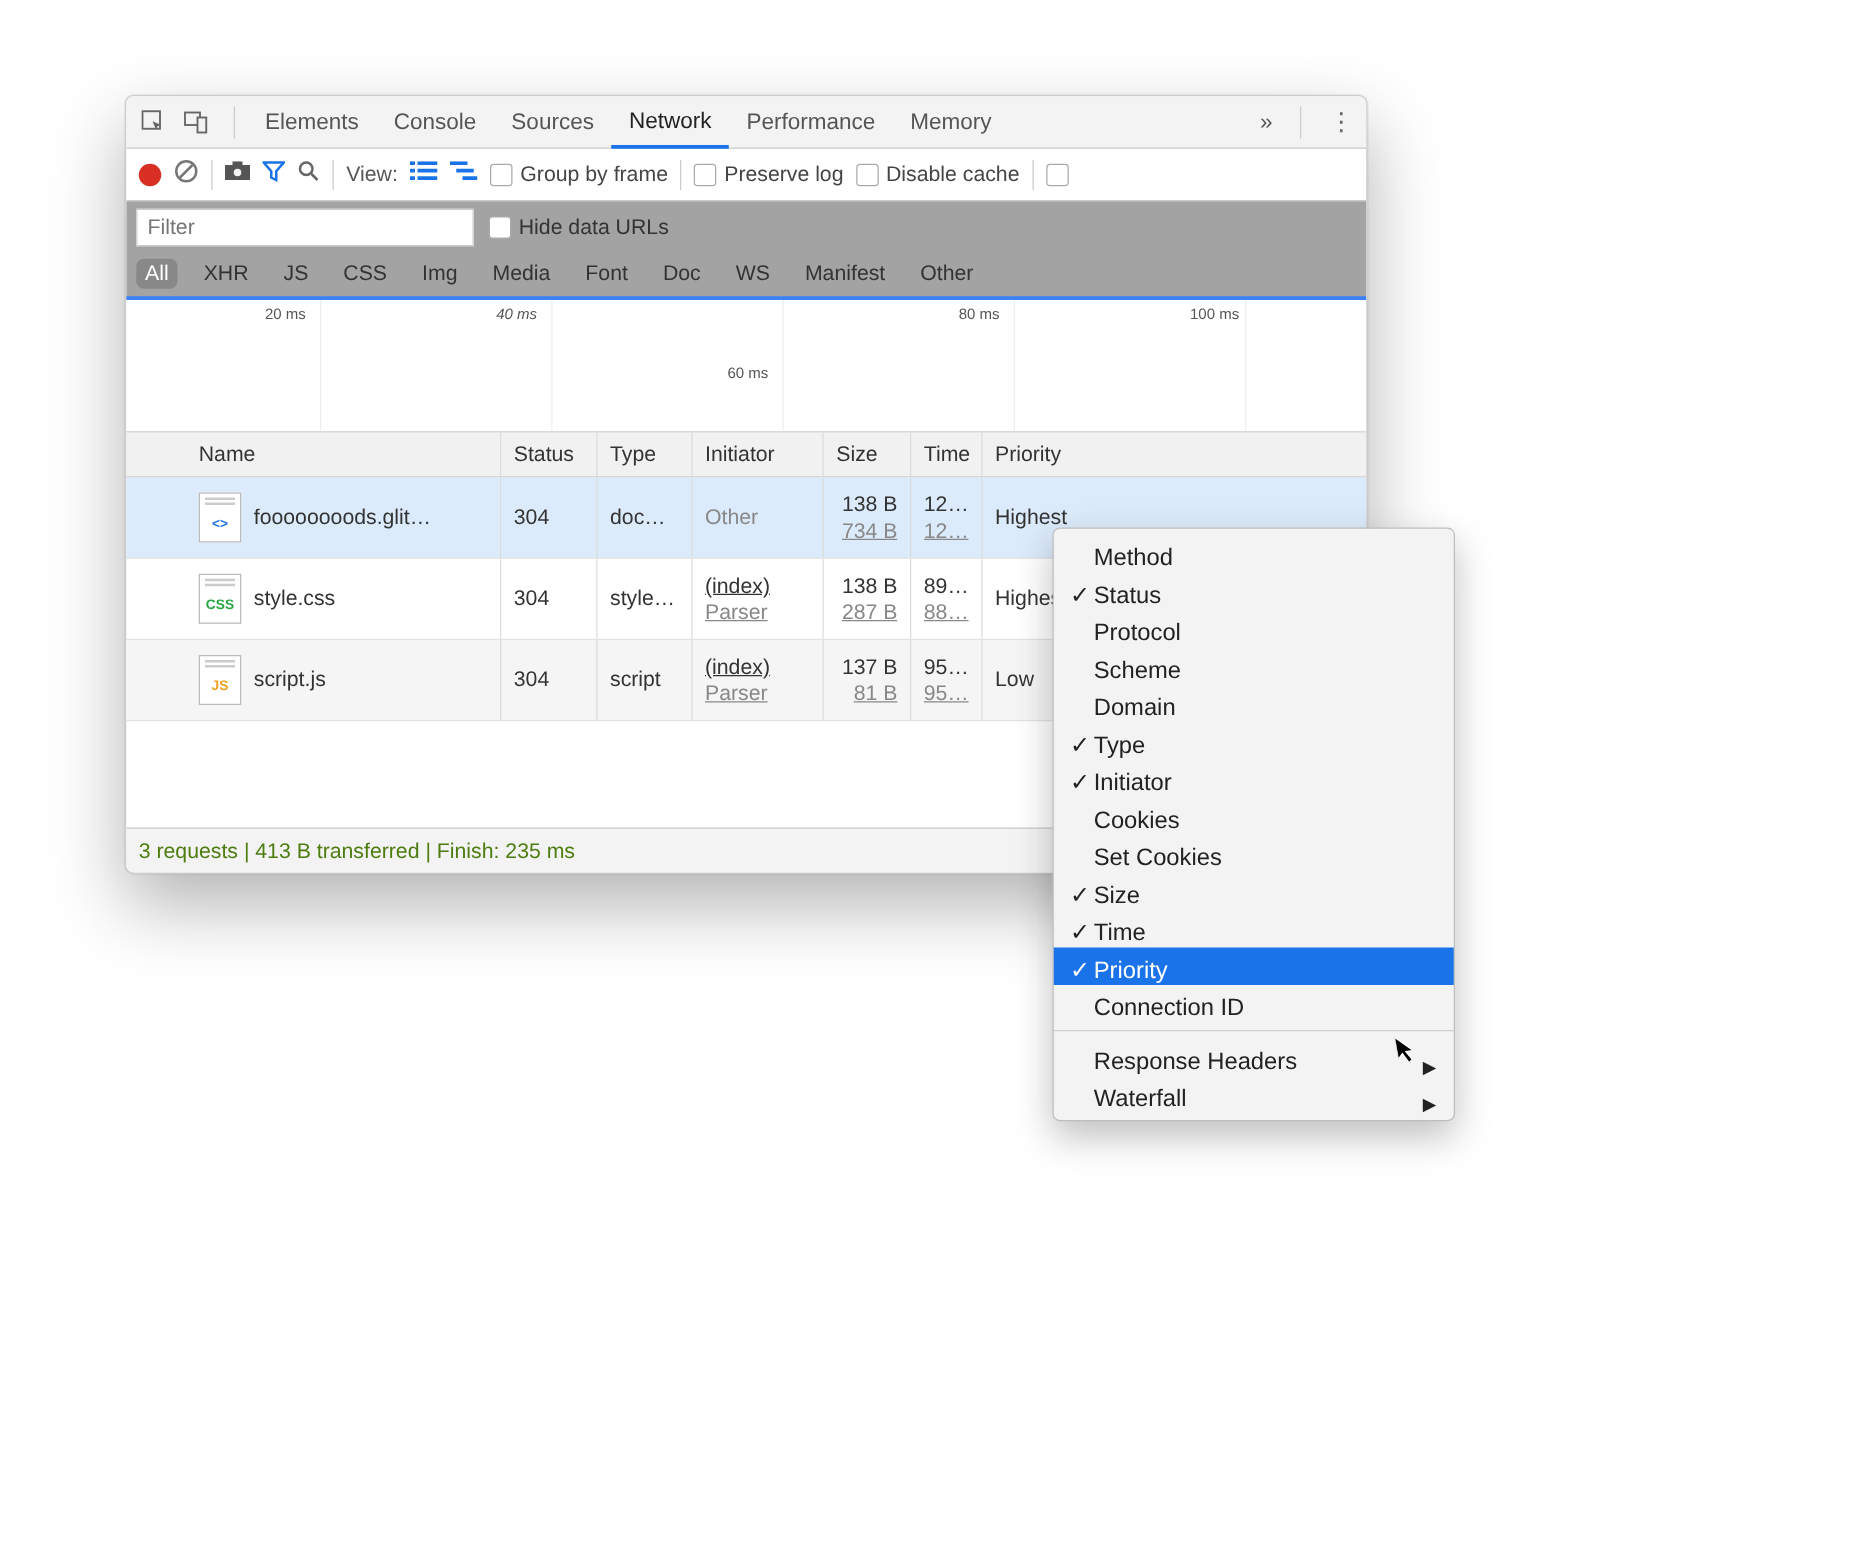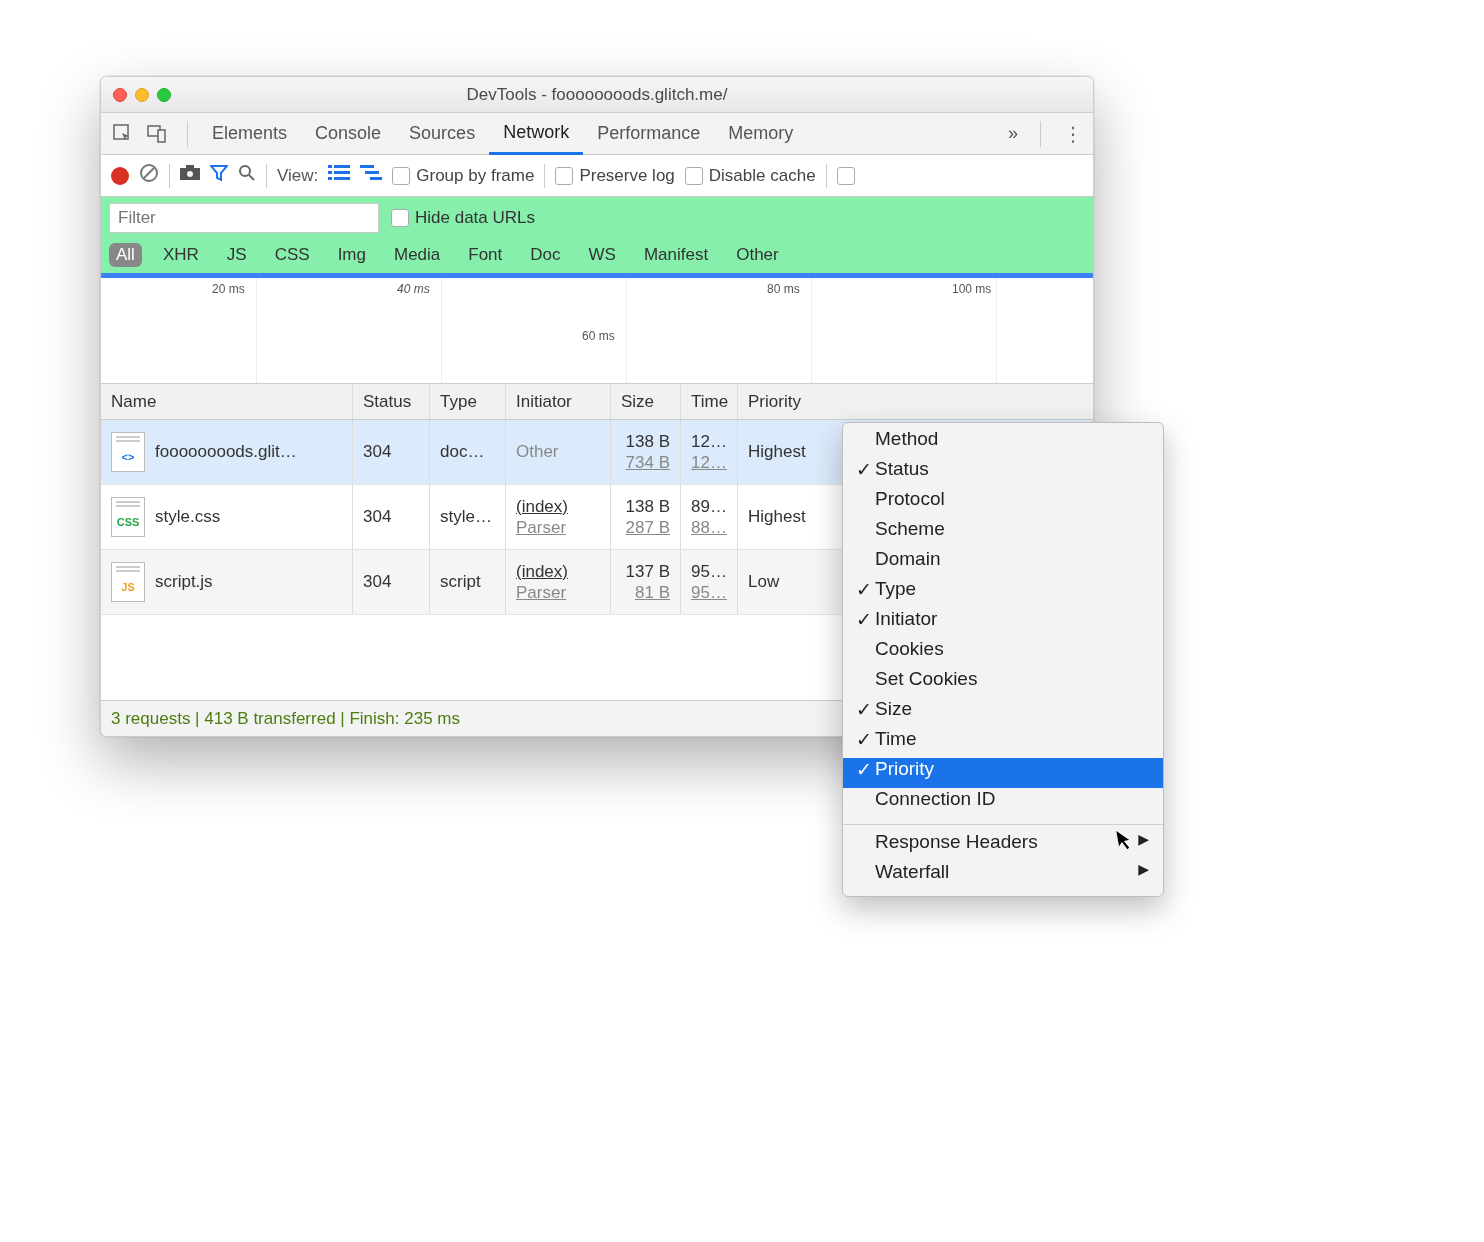--- a/index.html
+++ b/index.html
@@ -75,22 +75,22 @@
 }
 .record-dot { width: 18px; height: 18px; background: #d93025; border-radius: 50%; }
 .clear-icon svg { width: 20px; height: 20px; }
 .tb-sep { width: 1px; height: 24px; background: #ccc; }
 .view-label { color: #555; }
 .list-icon { color: #1a73e8; font-size: 18px; }
 .wf-icon { color: #1a73e8; }
 .cbx { width: 18px; height: 18px; border: 1px solid #aaa; border-radius: 3px; display: inline-block; background:#fff; }
 .cbx-label { display: flex; align-items: center; gap: 6px; }
 .filterbar {
-  background: #86efac;
-  border-bottom: 5px solid #3b82f6;
+  background: #a3a3a3;
+  border-bottom: 3px solid #3b82f6;
   padding: 6px 8px;
   font-size: 17px;
   color: #333;
 }
 .filter-row1 { display:flex; align-items:center; gap:12px; }
 .filter-input {
   width: 270px; height: 30px;
   border: 1px solid #ccc;
   padding: 0 8px;
   font-size: 17px;
@@ -125,21 +125,21 @@
 }
 .th, .td {
   border-right: 1px solid #dcdcdc;
   display: flex;
   align-items: center;
   padding: 0 10px;
   overflow: hidden;
   white-space: nowrap;
   text-overflow: ellipsis;
 }
-.c-name { width: 252px; }
+.c-name { width: 252px; margin-left: 48px; }
 .c-status { width: 77px; }
 .c-type { width: 76px; }
 .c-init { width: 105px; }
 .c-size { width: 70px; justify-content: flex-end; text-align: right;}
 .c-time { width: 57px; }
 .c-prio { width: 80px; border-right: none; }
 .table-body .row {
   height: 65px;
   display: flex;
   border-bottom: 1px solid #e3e3e3;
@@ -183,21 +183,21 @@
   border: 1px solid #bdbdbd;
   border-radius: 6px;
   box-shadow: 0 12px 30px rgba(0,0,0,0.25);
   padding: 5px 0;
   font-size: 19px;
   color: #222;
 }
 .menu-item {
   height: 30px;
   display: flex;
-  align-items: flex-start;
+  align-items: flex-end;
   padding: 0 14px 0 10px;
   position: relative;
 }
 .menu-item .check {
   width: 22px; text-align: center;
 }
 .menu-item.sel { background: #1a73e8; color: #fff; }
 .menu-sep { height:1px; background: #d0d0d0; margin: 6px 0; }
 .menu-item .arrow { margin-left: auto; font-size:14px; }
 .cursor {
@@ -206,28 +206,20 @@
   transform: rotate(-10deg);
 }
 .last-col-area {
   flex: 1; border-right: none;
 }
 </style>
 </head>
 <body>
 
 <div class="window">
-  <div class="titlebar">
-    <div class="traffic-lights">
-      <div class="traffic-light tl-red"></div>
-      <div class="traffic-light tl-yellow"></div>
-      <div class="traffic-light tl-green"></div>
-    </div>
-    <div class="win-title">DevTools - foooooooods.glitch.me/</div>
-  </div>
 
   <div class="tabs">
     <div class="tab-icon-btn">
       <svg width="20" height="20" viewBox="0 0 20 20">
           <rect x="1" y="1" width="14" height="14" fill="none" stroke="#666" stroke-width="1.5"></rect>
           <path d="M9 9 L16 12 L13 13 L12 16 Z" fill="#666"></path>
         </svg>
     </div>
     <div class="tab-icon-btn">
       <svg width="20" height="20" viewBox="0 0 20 20">

